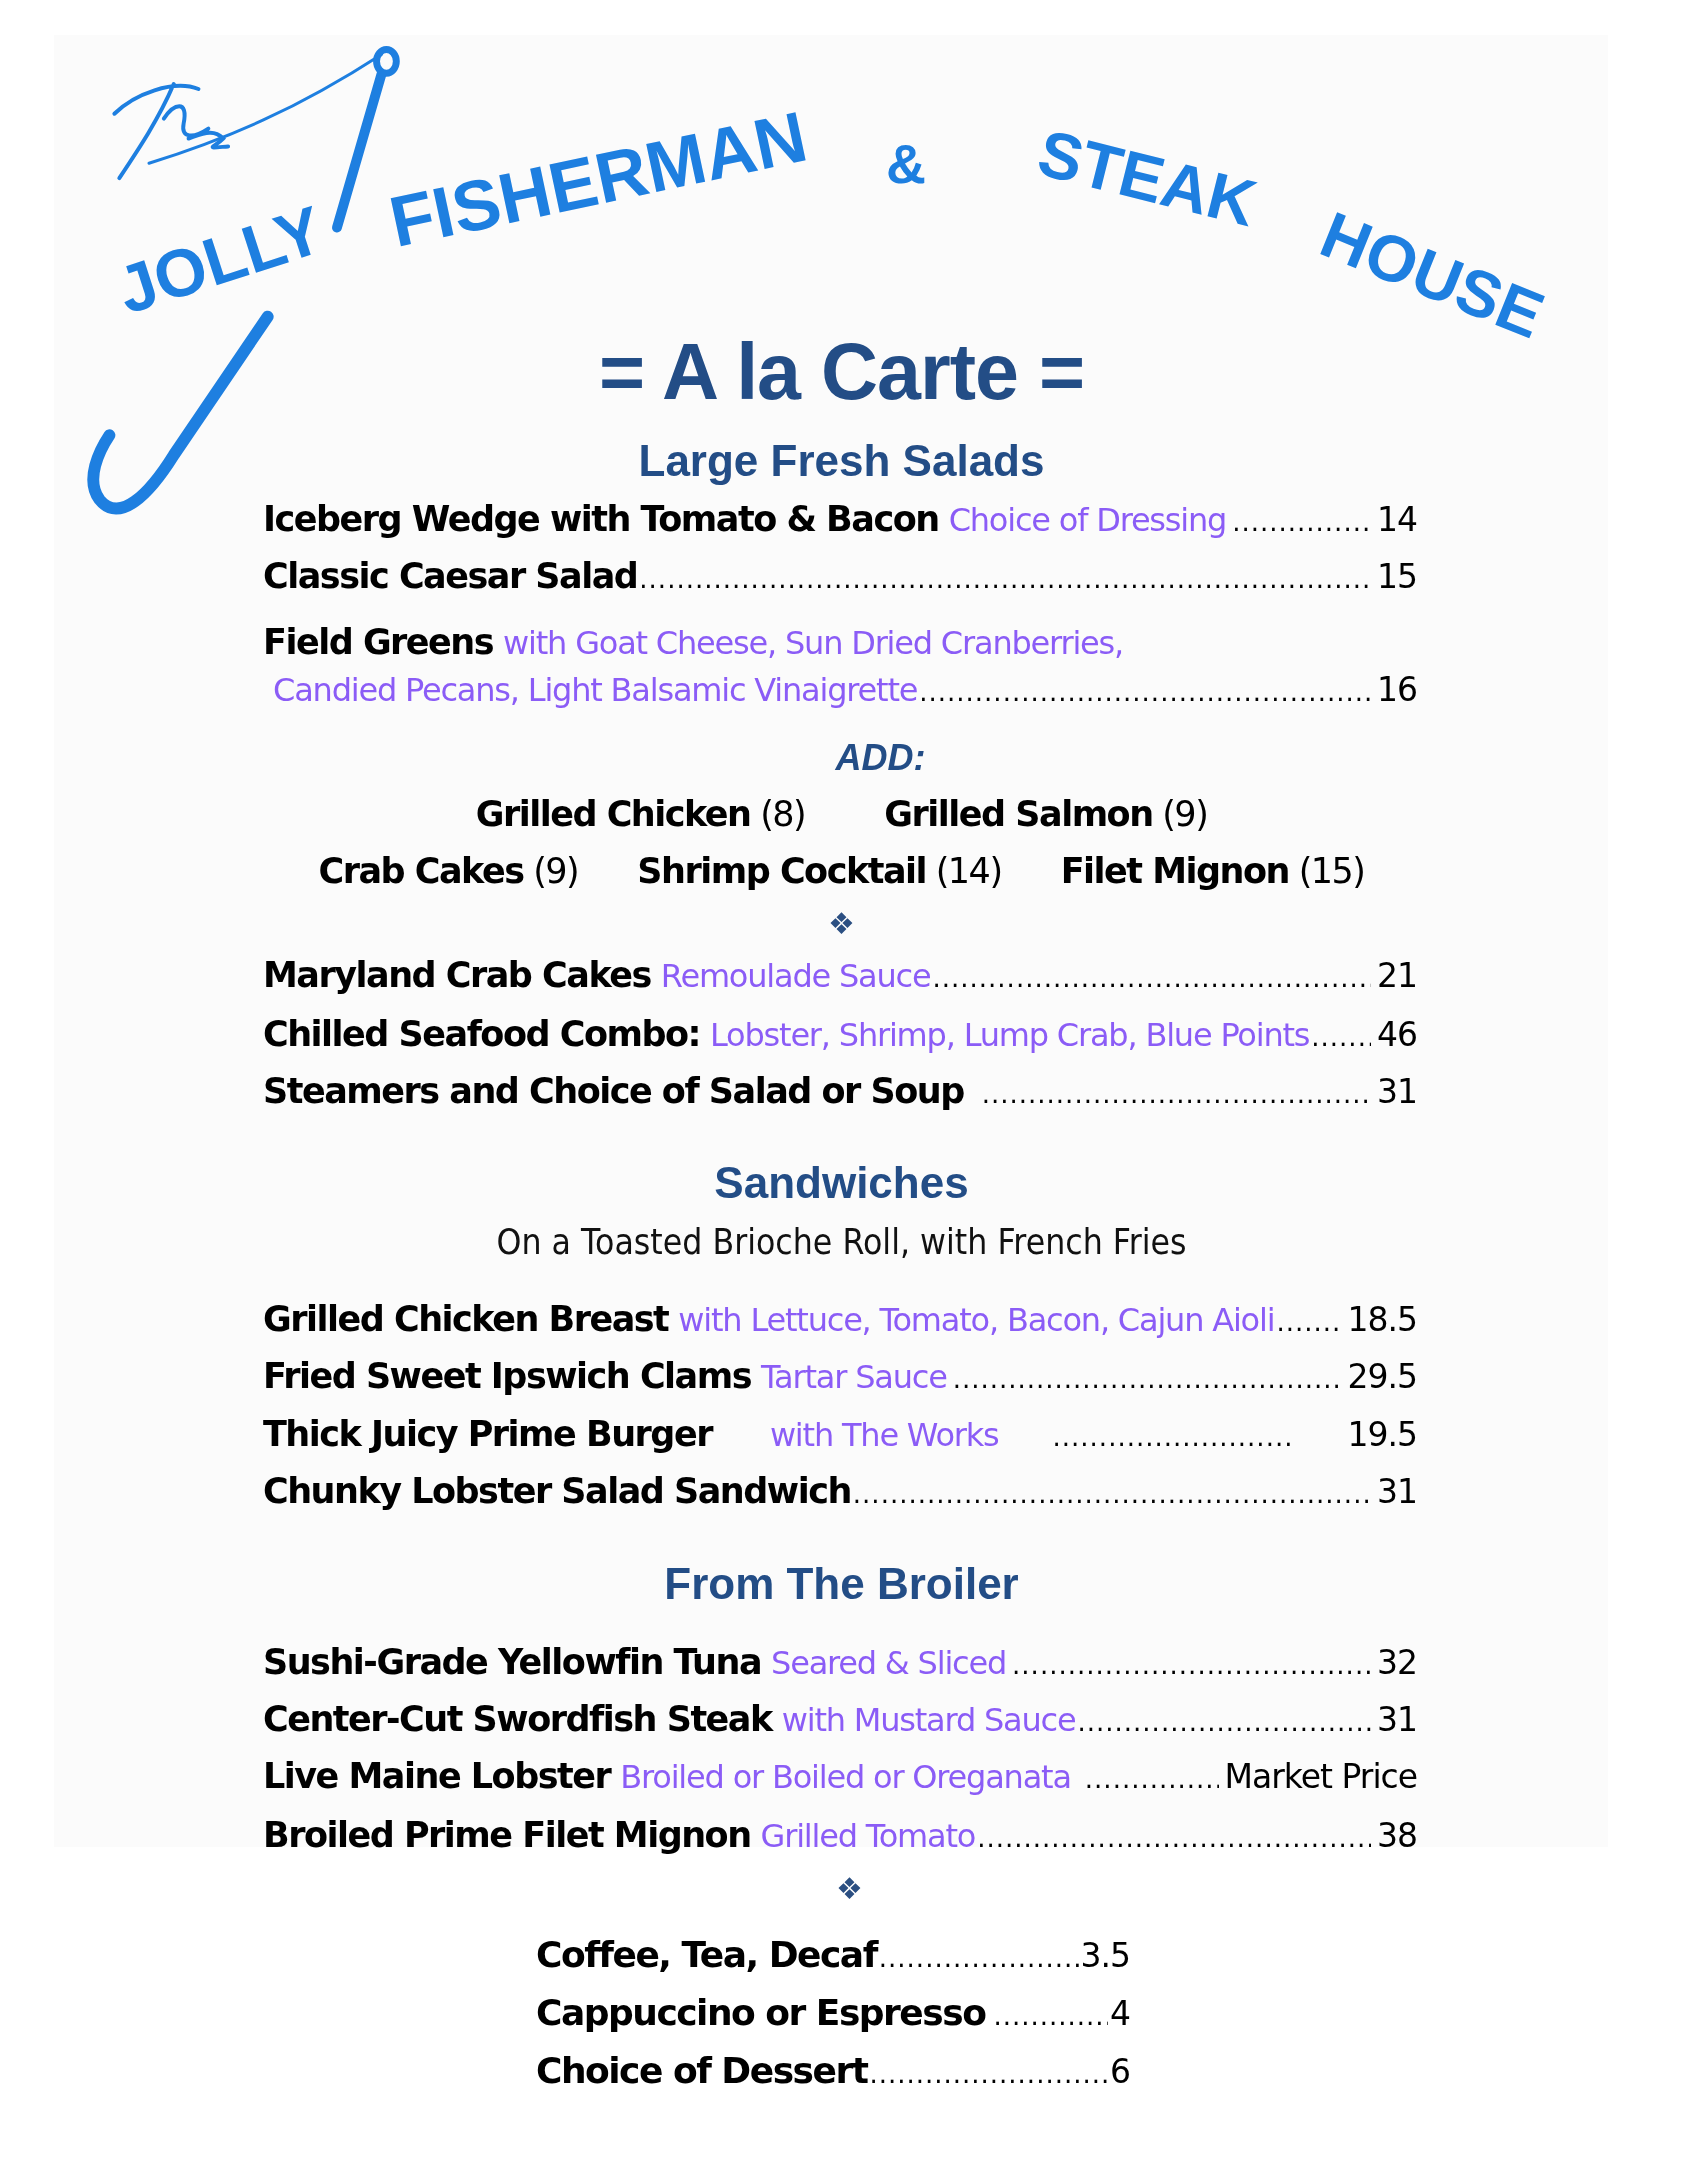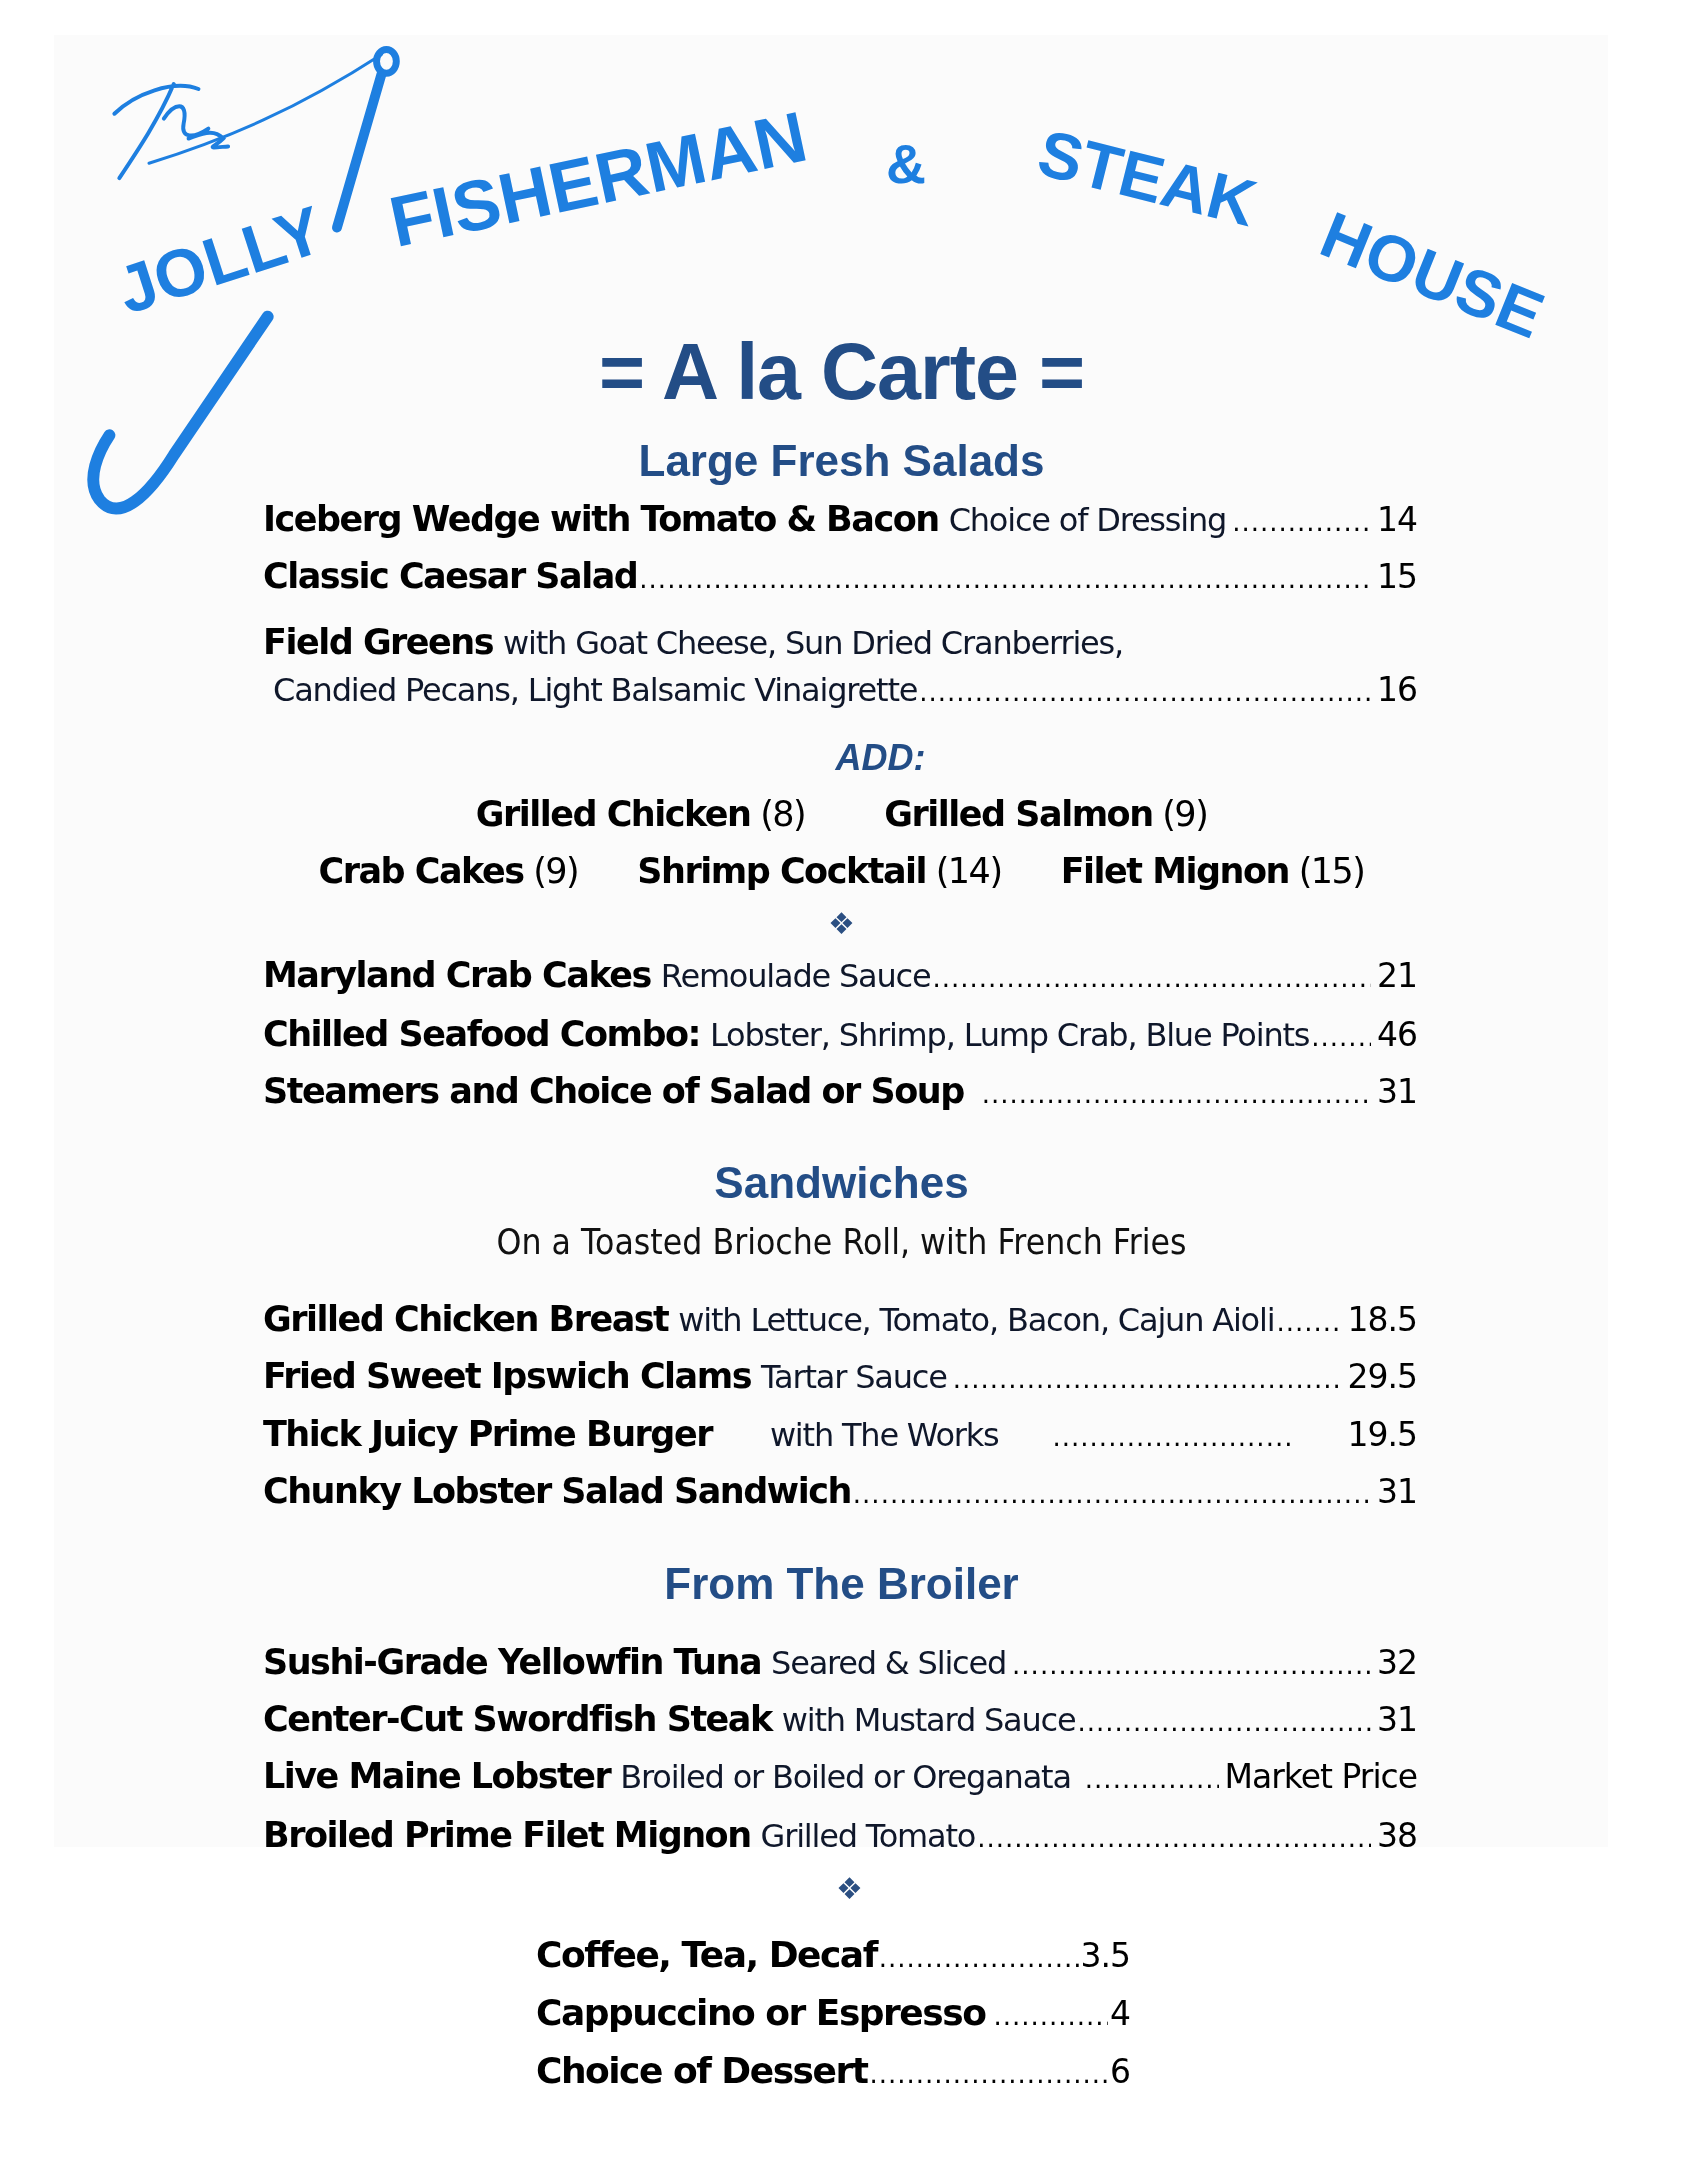--- a/index.html
+++ b/index.html
@@ -27,21 +27,21 @@
   .add-heading {
     color:#234d86; font-weight:bold; font-style:italic; font-size:36px; line-height:40px;
   }
   .subtitle { color:#111; font-size:36px; line-height:44px; font-family:"DejaVu Sans", sans-serif; transform:scaleX(0.88); }
   .row {
     position:absolute; left:263px; width:1154px; height:48px;
     display:flex; align-items:baseline; white-space:nowrap;
     font-size:35px; line-height:48px;
   }
   .row .name { font-weight:bold; color:#000; font-family:"DejaVu Sans", sans-serif; letter-spacing:-1.5px; }
-  .row .desc { color:#0f172a; font-family:"DejaVu Sans", sans-serif; letter-spacing:-1.2px; margin-left:10px; font-size:32px; }
+  .row .desc { color:#8b5cf6; font-family:"DejaVu Sans", sans-serif; letter-spacing:-1.2px; margin-left:10px; font-size:32px; }
   .row .dots {
     flex:1; overflow:hidden; color:#000; margin:0 6px;
     font-family:"DejaVu Sans", sans-serif; font-size:26px; letter-spacing:1px;
   }
   .row .dots::before { content:"................................................................................................................................................................................................................................................"; }
   .row .price { color:#000; font-family:"DejaVu Sans", sans-serif; font-size:33px; letter-spacing:-1px; }
   .row.indent .desc { }
   .add-row {
     position:absolute; left:0; width:1683px; text-align:center; white-space:nowrap;
     font-size:35px; line-height:48px; font-family:"DejaVu Sans", sans-serif;

